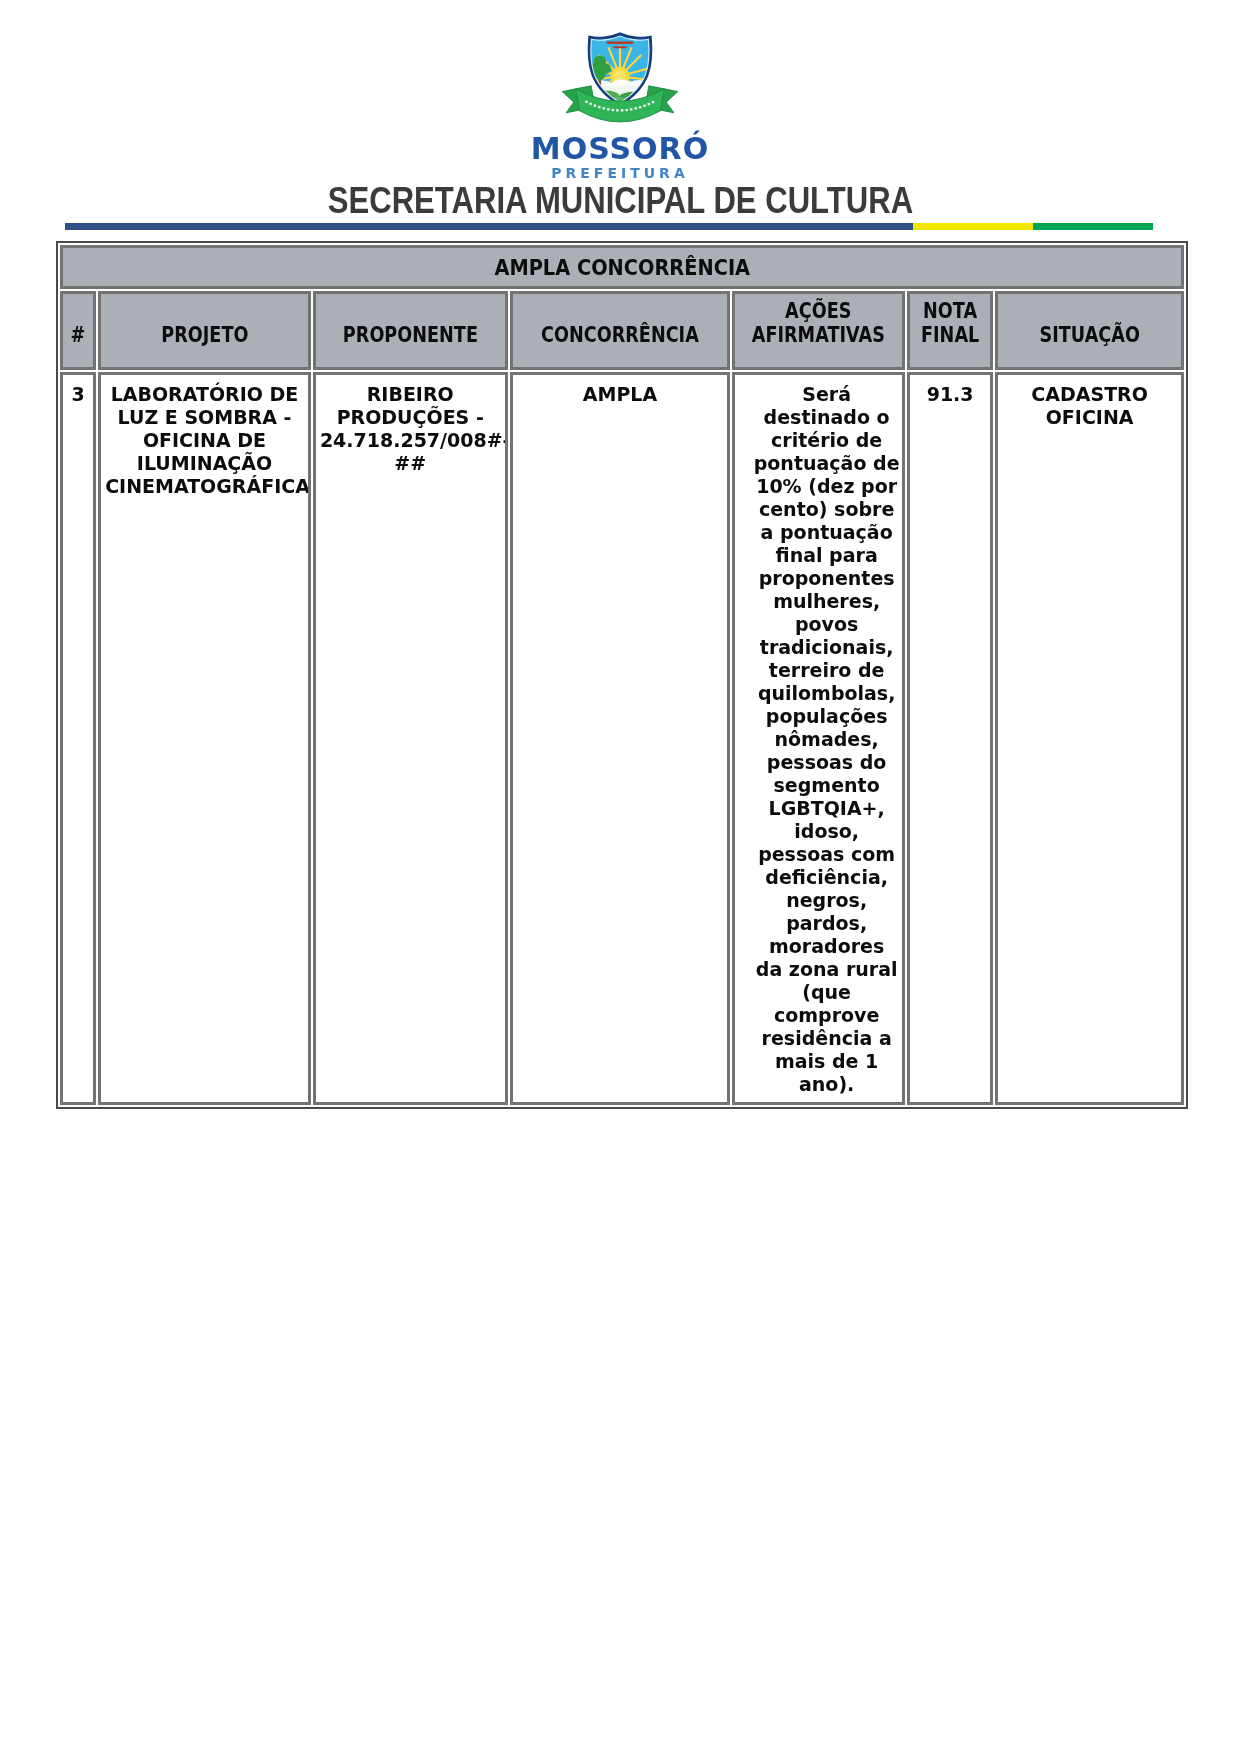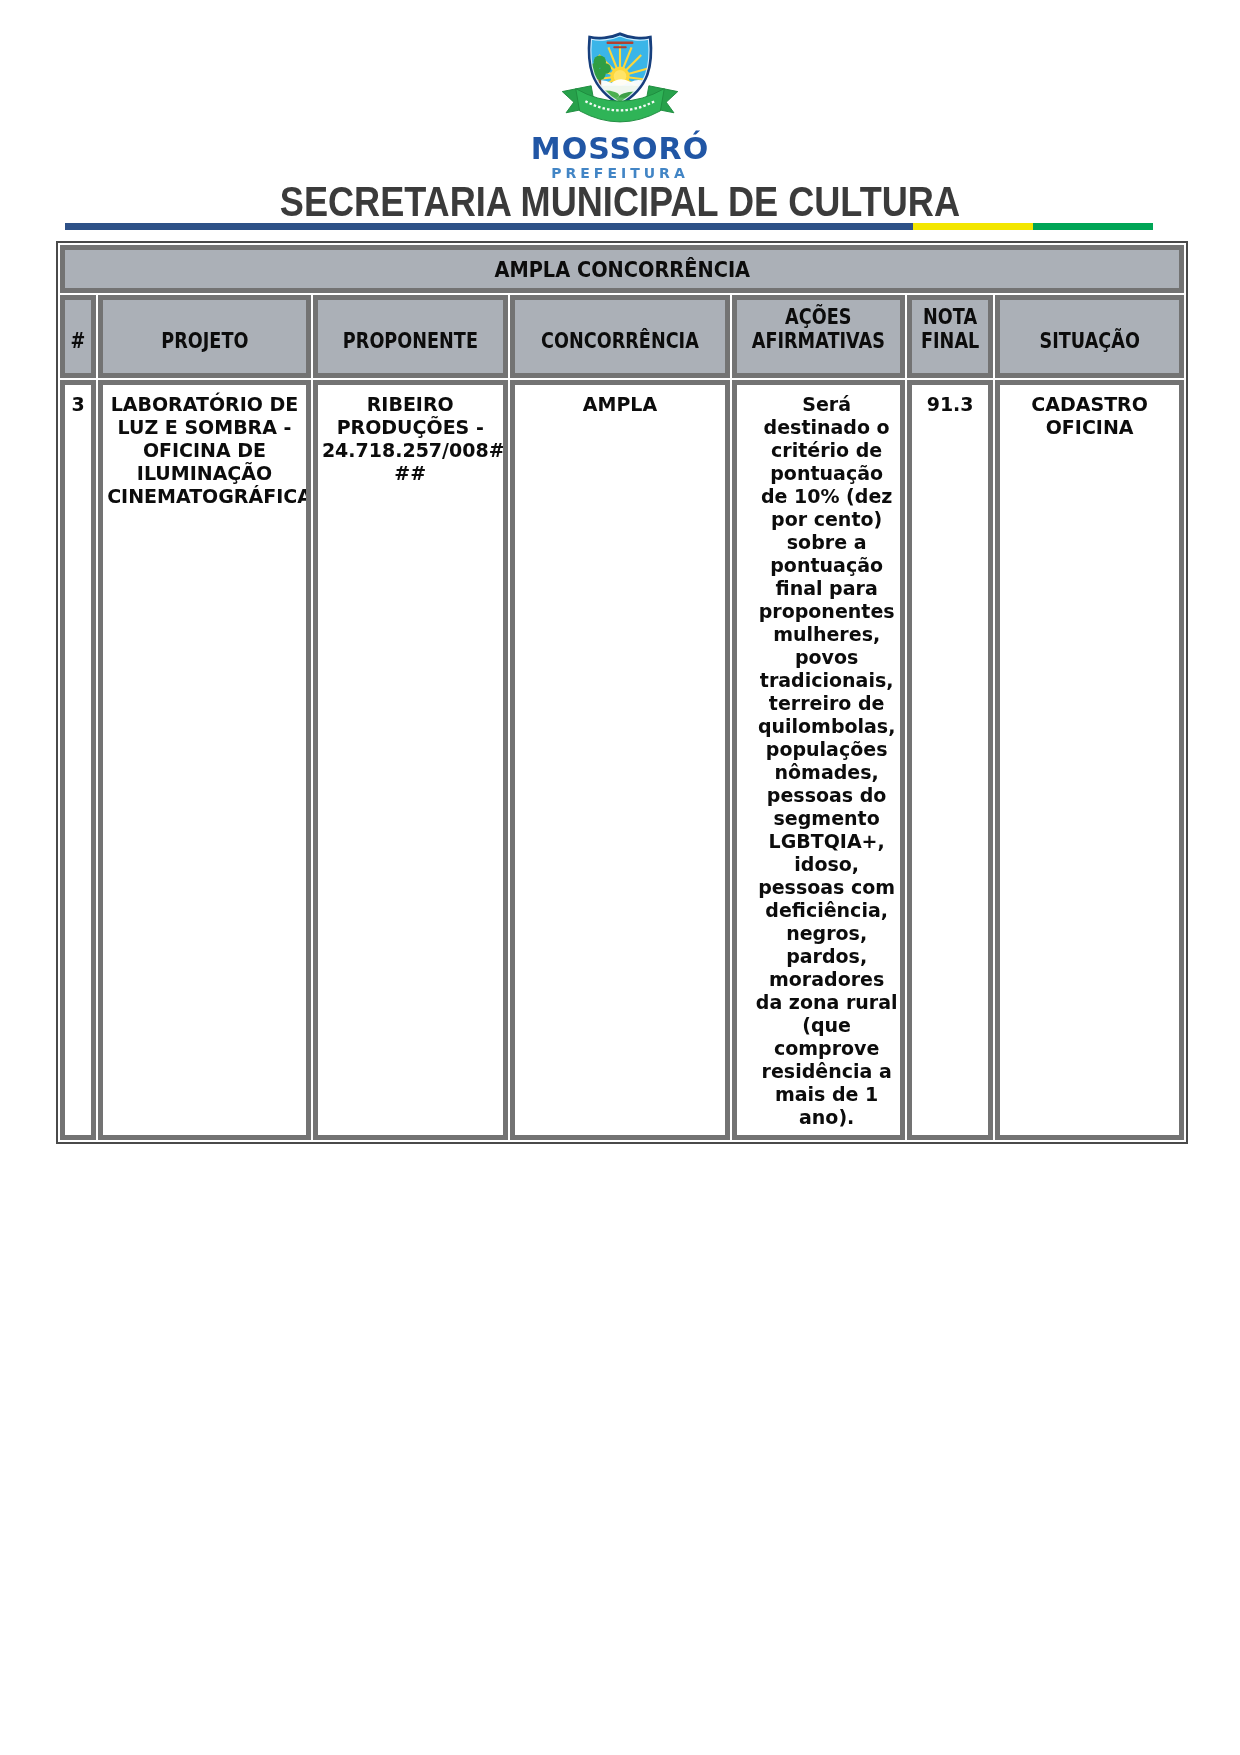--- a/index.html
+++ b/index.html
@@ -21,21 +21,21 @@
     line-height:32px;
   }
   .brand-sub {
     margin-top:0px;
     font-size:14px; font-weight:bold; letter-spacing:4px;
     line-height:17px;
   }
   .org-title {
     margin-top:2px;
     font-family:"Liberation Sans", sans-serif;
-    font-size:43px; font-weight:bold; color:#3b3b3b;
+    font-size:37px; font-weight:bold; color:#3b3b3b;
     line-height:34px; white-space:nowrap;
   }
   .cond { display:inline-block; transform:scaleX(0.84); transform-origin:center; white-space:inherit; }
   .cond-title { display:inline-block; transform:scaleX(0.88); transform-origin:center; }
 
   
   .divider { display:flex; height:7px; width:1088px; margin:5px 0 0 65px; }
   .divider .seg { height:100%; }
   .seg-blue  { width:848px; }
   .seg-yellow{ width:120px; }
@@ -45,21 +45,21 @@
   table.results {
     margin:11px 0 0 56px;
     width:1128px;
     table-layout:fixed;
     border-collapse:separate;
     border-spacing:2px;
     border:2px solid #4a4a4a;
     background:#ffffff;
   }
   table.results th, table.results td {
-    border:5px solid #737373;
+    border:3px solid #737373;
     text-align:center;
     font-weight:bold;
     overflow:hidden;
   }
   th.t-title {
     height:38px;
     background:#abb0b7;
     font-size:22px;
     vertical-align:middle;
   }

